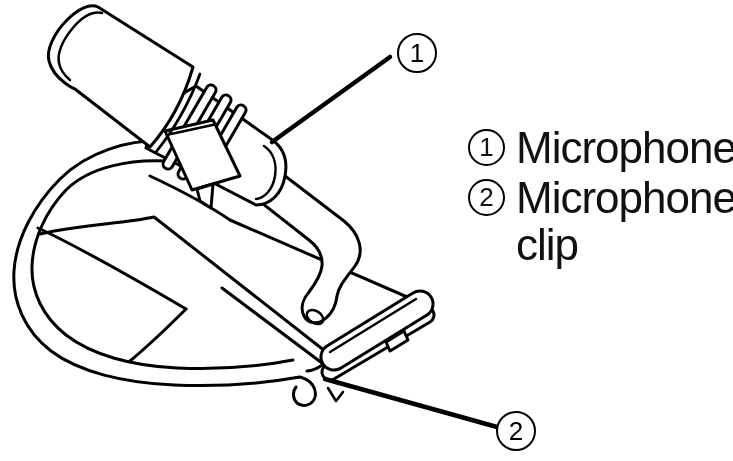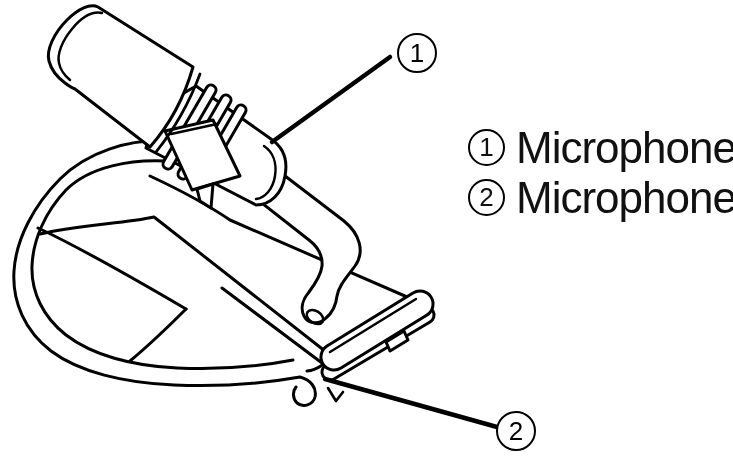--- a/index.html
+++ b/index.html
@@ -136,17 +136,17 @@
     <span>2</span>
   </div>
 
   <div class="legend">
     <div class="legend-row">
       <span class="legend-num">1</span>
       <span class="legend-text">Microphone</span>
     </div>
     <div class="legend-row">
       <span class="legend-num">2</span>
-      <span class="legend-text"><span>Microphone</span><br></span>
+      <span class="legend-text"><span>Microphone</span><br><span>clip</span></span>
     </div>
   </div>
 
 </div>
 
 </body></html>

